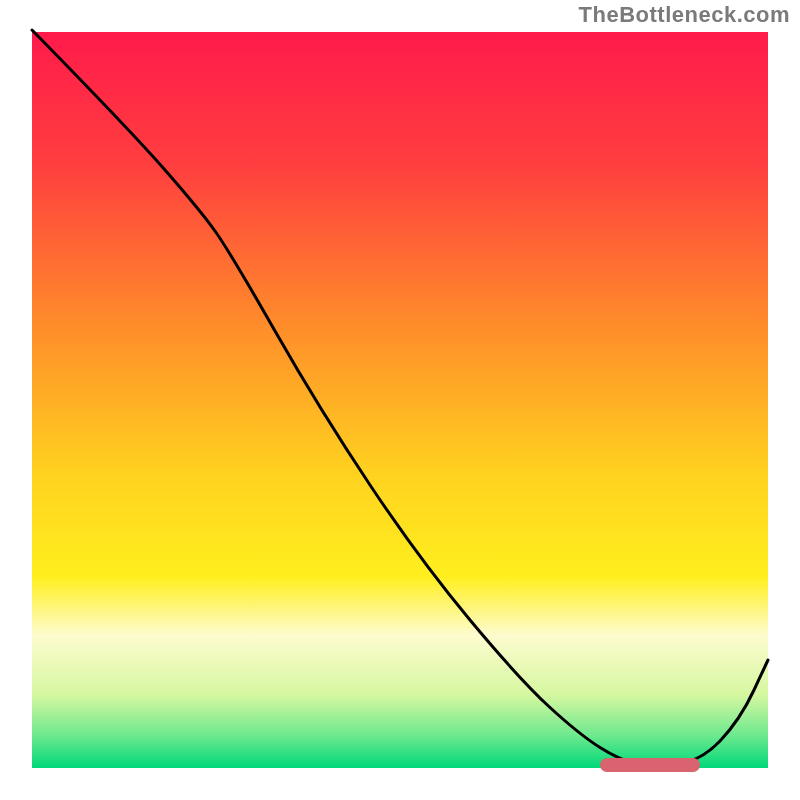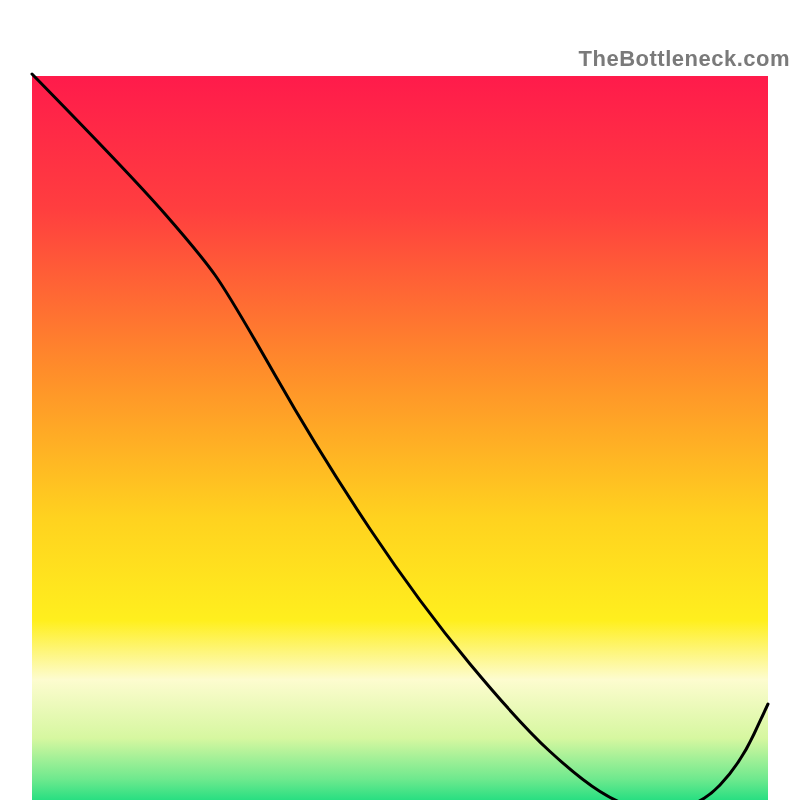--- a/index.html
+++ b/index.html
@@ -8,21 +8,20 @@
     width: 800px;
     height: 800px;
     background: #ffffff;
     font-family: Arial, Helvetica, sans-serif;
     overflow: hidden;
   }
   .outer {
     position: relative;
     width: 800px;
     height: 656px;
-    margin-top: 44px;
   }
   .watermark {
     position: absolute;
     top: 2px;
     right: 10px;
     font-size: 22px;
     font-weight: bold;
     color: #7a7a7a;
     letter-spacing: 0.5px;
     user-select: none;

